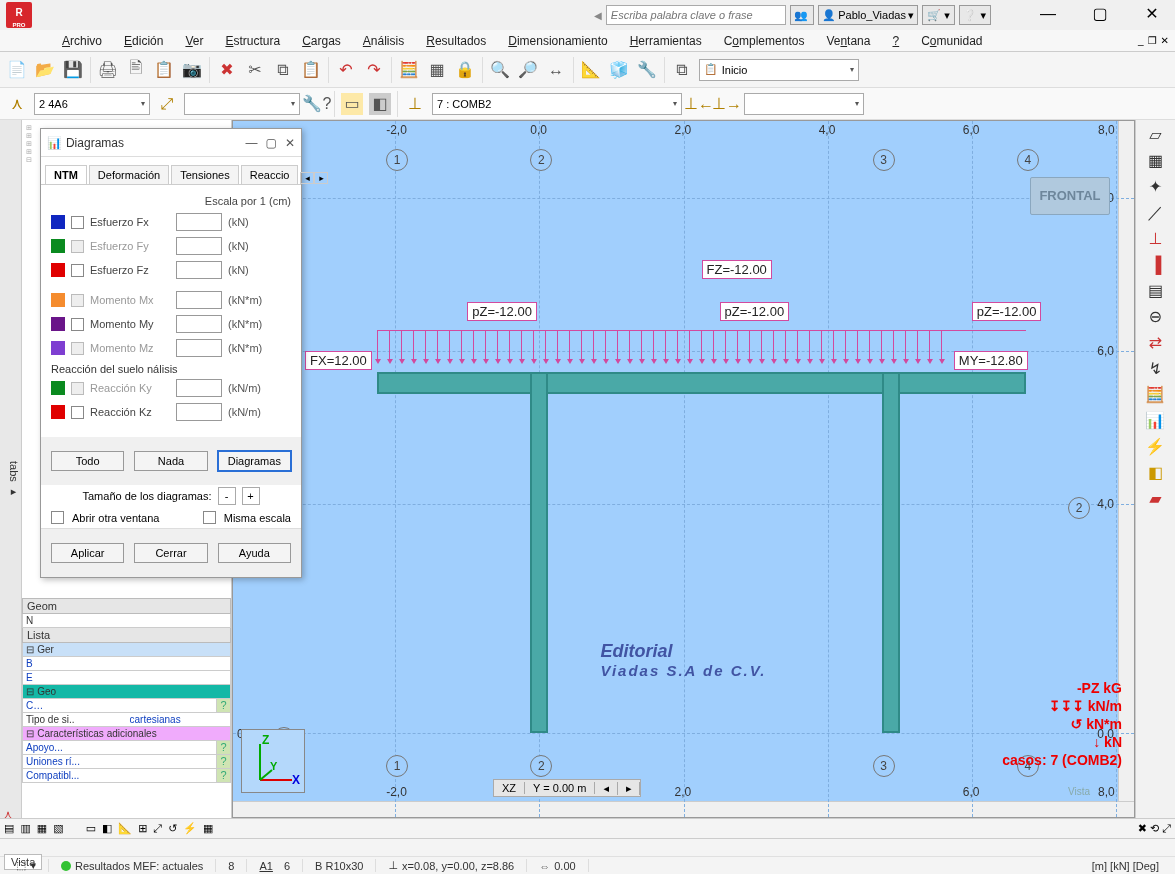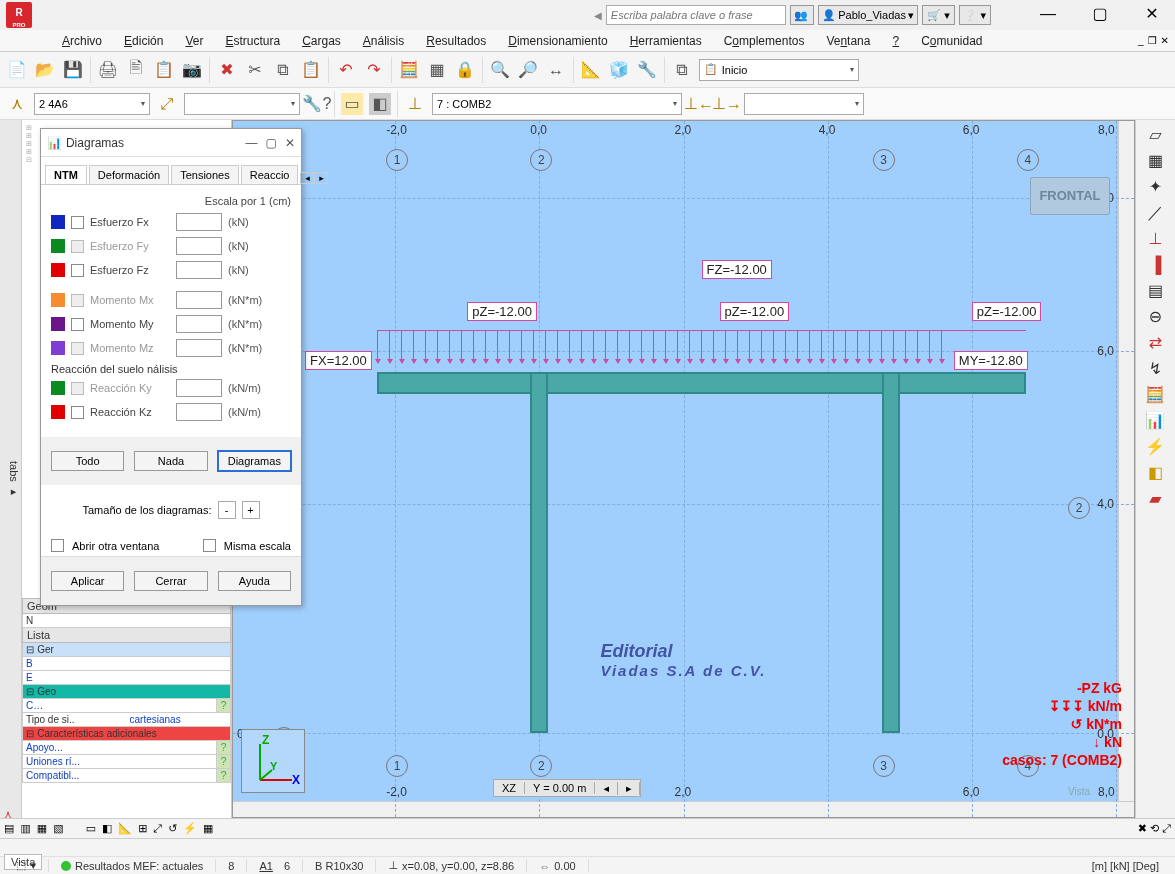--- a/index.html
+++ b/index.html
@@ -64,21 +64,21 @@
 .dlg-row { display: flex; align-items: center; margin-bottom: 6px; gap: 6px; font-size: 11px; color: #444; }
 .swatch { width: 14px; height: 14px; border: none; }
 .chk { width: 13px; height: 13px; border: 1px solid #888; background: #fff; }
 .chk.disabled { background: #eee; border-color: #bbb; }
 .txt { border: 1px solid #999; width: 46px; height: 18px; }
 .unit { font-size: 11px; color: #555; }
 .sect-label { font-size: 11px; color: #333; margin: 4px 0 4px 0; }
 .dlg-btm { display: flex; gap: 10px; padding: 14px 10px; }
 .dlg-btn { flex: 1; border: 1px solid #999; background: #f4f4f4; padding: 3px 0; text-align: center; font-size: 11px; }
 .dlg-btn.primary { border: 1px solid #2a6fd6; outline: 1px solid #2a6fd6; }
-.sizer-row { display: flex; align-items: center; justify-content: center; gap: 6px; font-size: 11px; padding: 16px 8px; background: #fff; }
+.sizer-row { display: flex; align-items: center; justify-content: center; gap: 6px; font-size: 11px; padding: 2px 8px; background: #fff; }
 .sizer-btn { width: 18px; height: 18px; border: 1px solid #aaa; text-align: center; line-height: 16px; }
 .chkrow { display: flex; align-items: center; padding: 4px 10px; gap: 8px; font-size: 11px; background: #fff; }
 .statusbar { position: absolute; left: 0; right: 0; bottom: 0; height: 56px; background: #f4f4f4; border-top: 1px solid #ccc; }
 .status-tabs { height: 20px; display: flex; align-items: center; padding: 0 4px; gap: 6px; border-bottom: 1px solid #ccc; font-size: 11px; }
 .status-row { height: 18px; display: flex; align-items: center; padding: 2px 4px; font-size: 11px; color: #333; border-bottom: 1px solid #e0e0e0; }
 .sr-cell { padding: 0 12px; border-right: 1px solid #ddd; height: 100%; display: flex; align-items: center; gap: 4px; }
 .sr-cell.last { border-right: none; margin-left: auto; }
 .green-dot { width: 10px; height: 10px; border-radius: 50%; background: #32c232; display: inline-block; }
 .watermark { position: absolute; left: 50%; top: 520px; transform: translateX(-50%); font-size: 18px; font-weight: bold; color: #4154a3; font-style: italic; text-align: left; }
 .watermark .sub { color: #4154a3; font-size: 15px; letter-spacing: 2px; }
@@ -213,21 +213,21 @@
           <div class="cell" style="color:#333">⊟ <span>Geo</span></div>
         </div>
       <div class="row">
           <div class="cell">C…</div>
           <div class="qm">?</div>
         </div>
       <div class="row">
         <div class="cell" style="color:#333">Tipo de si..</div>
         <div class="cell">cartesianas</div>
       </div>
-      <div class="row" style="background:#ef4444">
+      <div class="row" style="background:#f0abfc">
           <div class="cell" style="color:#333">⊟ <span>Características adicionales</span></div>
         </div>
       <div class="row">
           <div class="cell">Apoyo...</div>
           <div class="qm">?</div>
         </div>
       <div class="row">
           <div class="cell">Uniones rí...</div>
           <div class="qm">?</div>
         </div>

